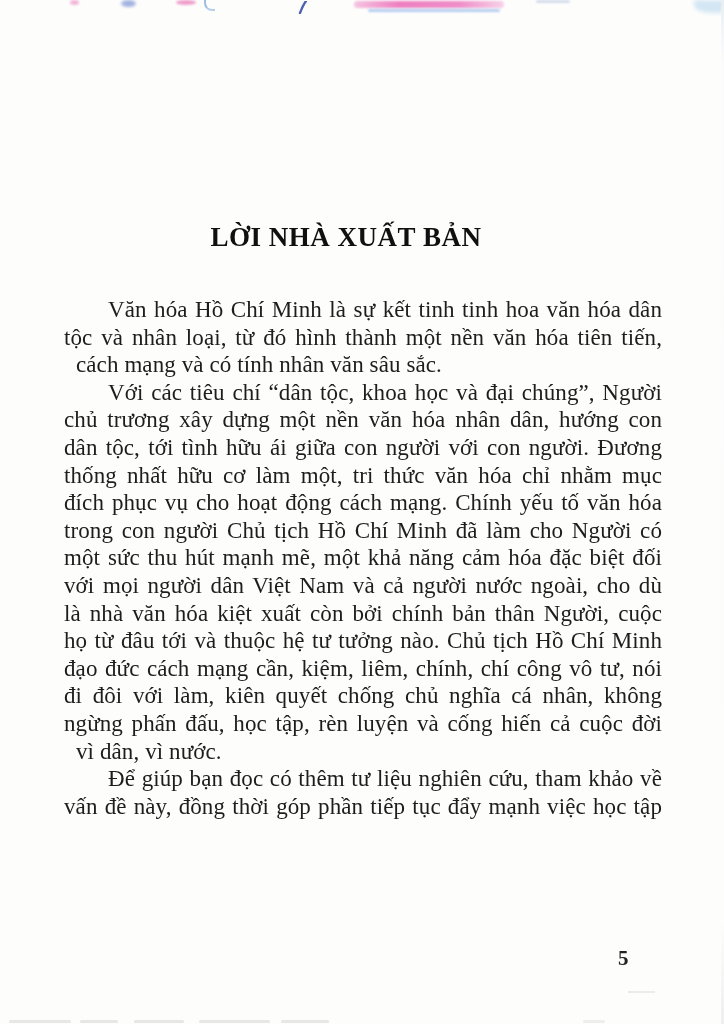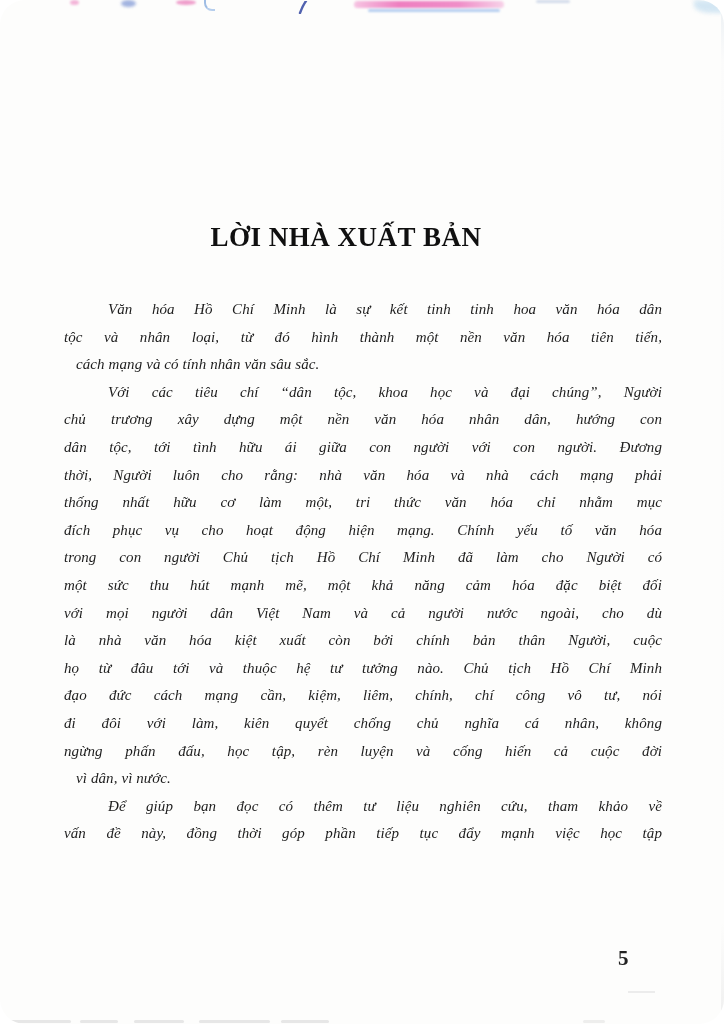--- a/index.html
+++ b/index.html
@@ -8,21 +8,20 @@
     background: #ffffff;
   }
   .page {
     position: relative;
     width: 724px;
     height: 1024px;
     background: #fdfdfc;
     overflow: hidden;
     font-family: "Liberation Serif", "DejaVu Serif", serif;
     color: #1d1d1d;
-    border-radius: 25px;
   }
 
   
   .title {
     position: absolute;
     top: 222px;
     left: -16px;
     width: 724px;
     margin: 0;
     text-align: center;
@@ -31,25 +30,24 @@
     letter-spacing: 0.5px;
     color: #101010;
   }
 
   
   .body-text {
     position: absolute;
     left: 64px;
     top: 296px;
     width: 598px;
-    font-size: 15px;
+    font-size: 23px;
     line-height: 27.6px;
     letter-spacing: 0.1px;
     color: #1d1d1d;
-    font-style: italic;
   }
   .line {
     text-align: justify;
     text-align-last: justify;
     height: 27.6px;
     overflow: visible;
   }
   .line.last-line {
     text-align-last: left;
     margin-left: 12px;
@@ -120,23 +118,22 @@
 
   <h1 class="title">LỜI NHÀ XUẤT BẢN</h1>
 
   <div class="body-text">
       <div class="line indent">Văn hóa Hồ Chí Minh là sự kết tinh tinh hoa văn hóa dân</div>
       <div class="line">tộc và nhân loại, từ đó hình thành một nền văn hóa tiên tiến,</div>
       <div class="line last-line">cách mạng và có tính nhân văn sâu sắc.</div>
       <div class="line indent">Với các tiêu chí “dân tộc, khoa học và đại chúng”, Người</div>
       <div class="line">chủ trương xây dựng một nền văn hóa nhân dân, hướng con</div>
       <div class="line">dân tộc, tới tình hữu ái giữa con người với con người. Đương</div>
-      <div class="line">thời, Người luôn cho rằng: nhà văn hóa và nhà cách mạng phải</div>
       <div class="line">thống nhất hữu cơ làm một, tri thức văn hóa chỉ nhằm mục</div>
-      <div class="line">đích phục vụ cho hoạt động hiện mạng. Chính yếu tố văn hóa</div>
+      <div class="line">đích phục vụ cho hoạt động cách mạng. Chính yếu tố văn hóa</div>
       <div class="line">trong con người Chủ tịch Hồ Chí Minh đã làm cho Người có</div>
       <div class="line">một sức thu hút mạnh mẽ, một khả năng cảm hóa đặc biệt đối</div>
       <div class="line">với mọi người dân Việt Nam và cả người nước ngoài, cho dù</div>
       <div class="line">là nhà văn hóa kiệt xuất còn bởi chính bản thân Người, cuộc</div>
       <div class="line">họ từ đâu tới và thuộc hệ tư tưởng nào. Chủ tịch Hồ Chí Minh</div>
       <div class="line">đạo đức cách mạng cần, kiệm, liêm, chính, chí công vô tư, nói</div>
       <div class="line">đi đôi với làm, kiên quyết chống chủ nghĩa cá nhân, không</div>
       <div class="line">ngừng phấn đấu, học tập, rèn luyện và cống hiến cả cuộc đời</div>
       <div class="line last-line">vì dân, vì nước.</div>
       <div class="line indent">Để giúp bạn đọc có thêm tư liệu nghiên cứu, tham khảo về</div>

